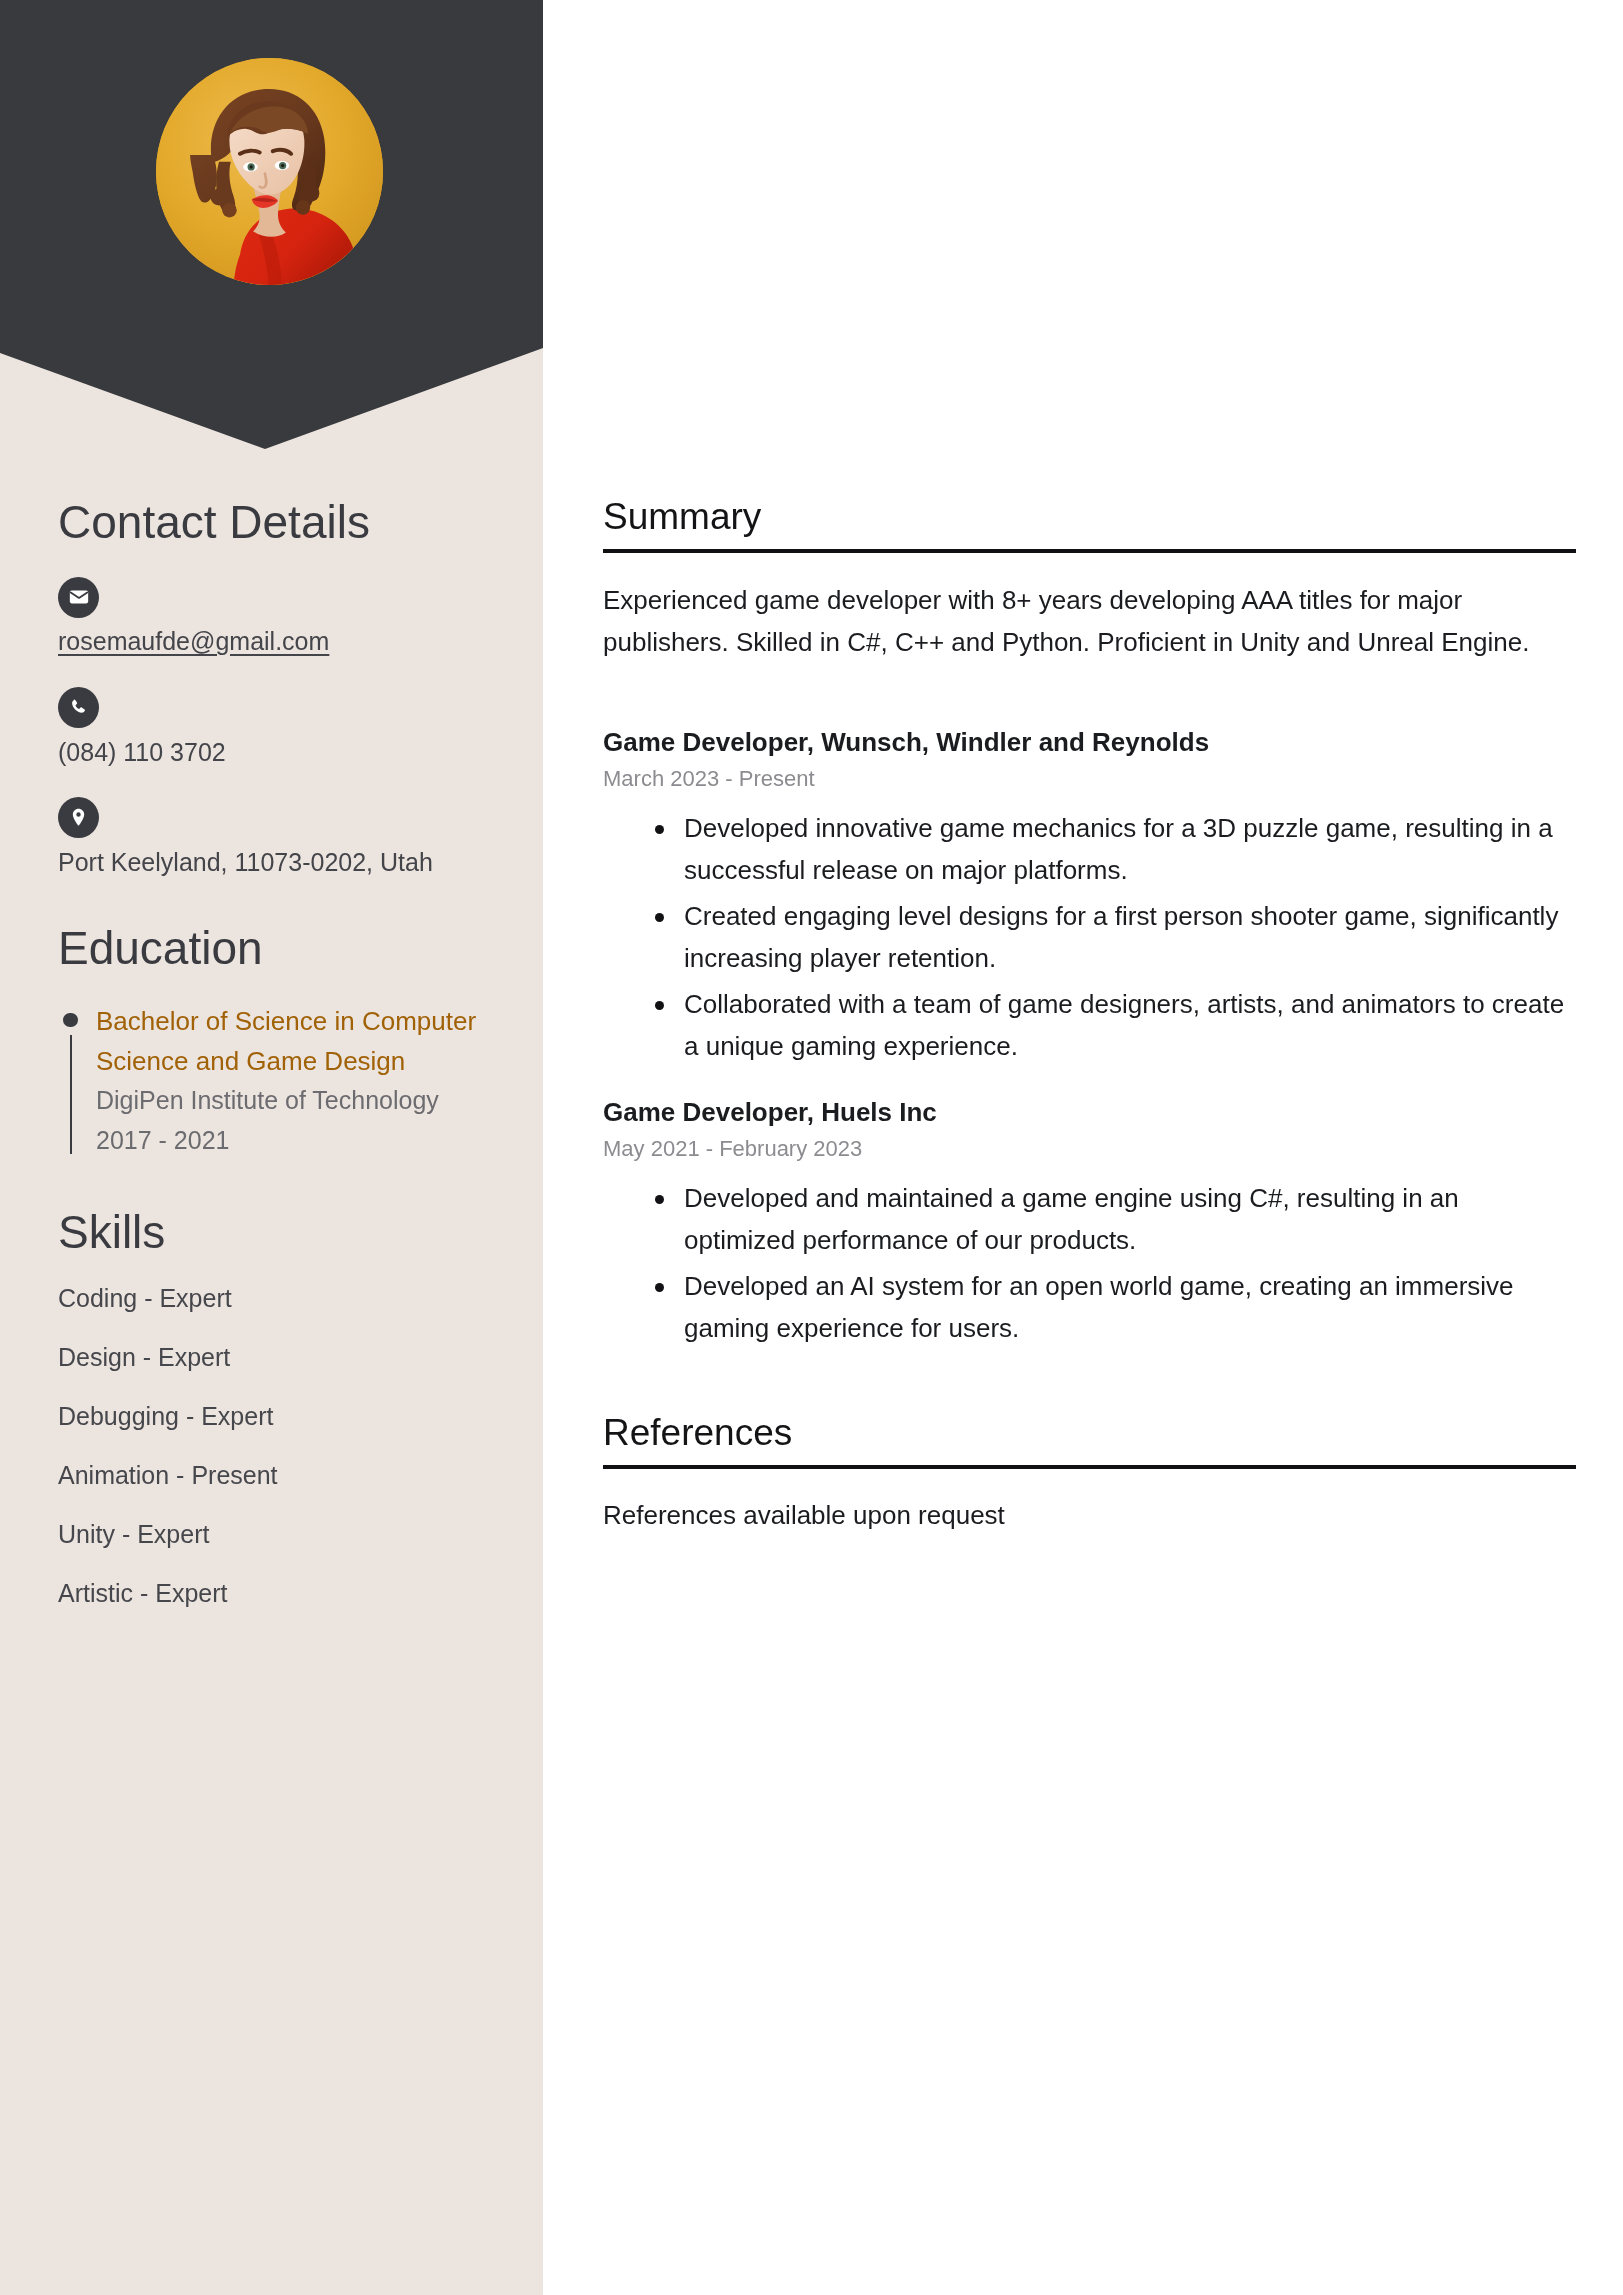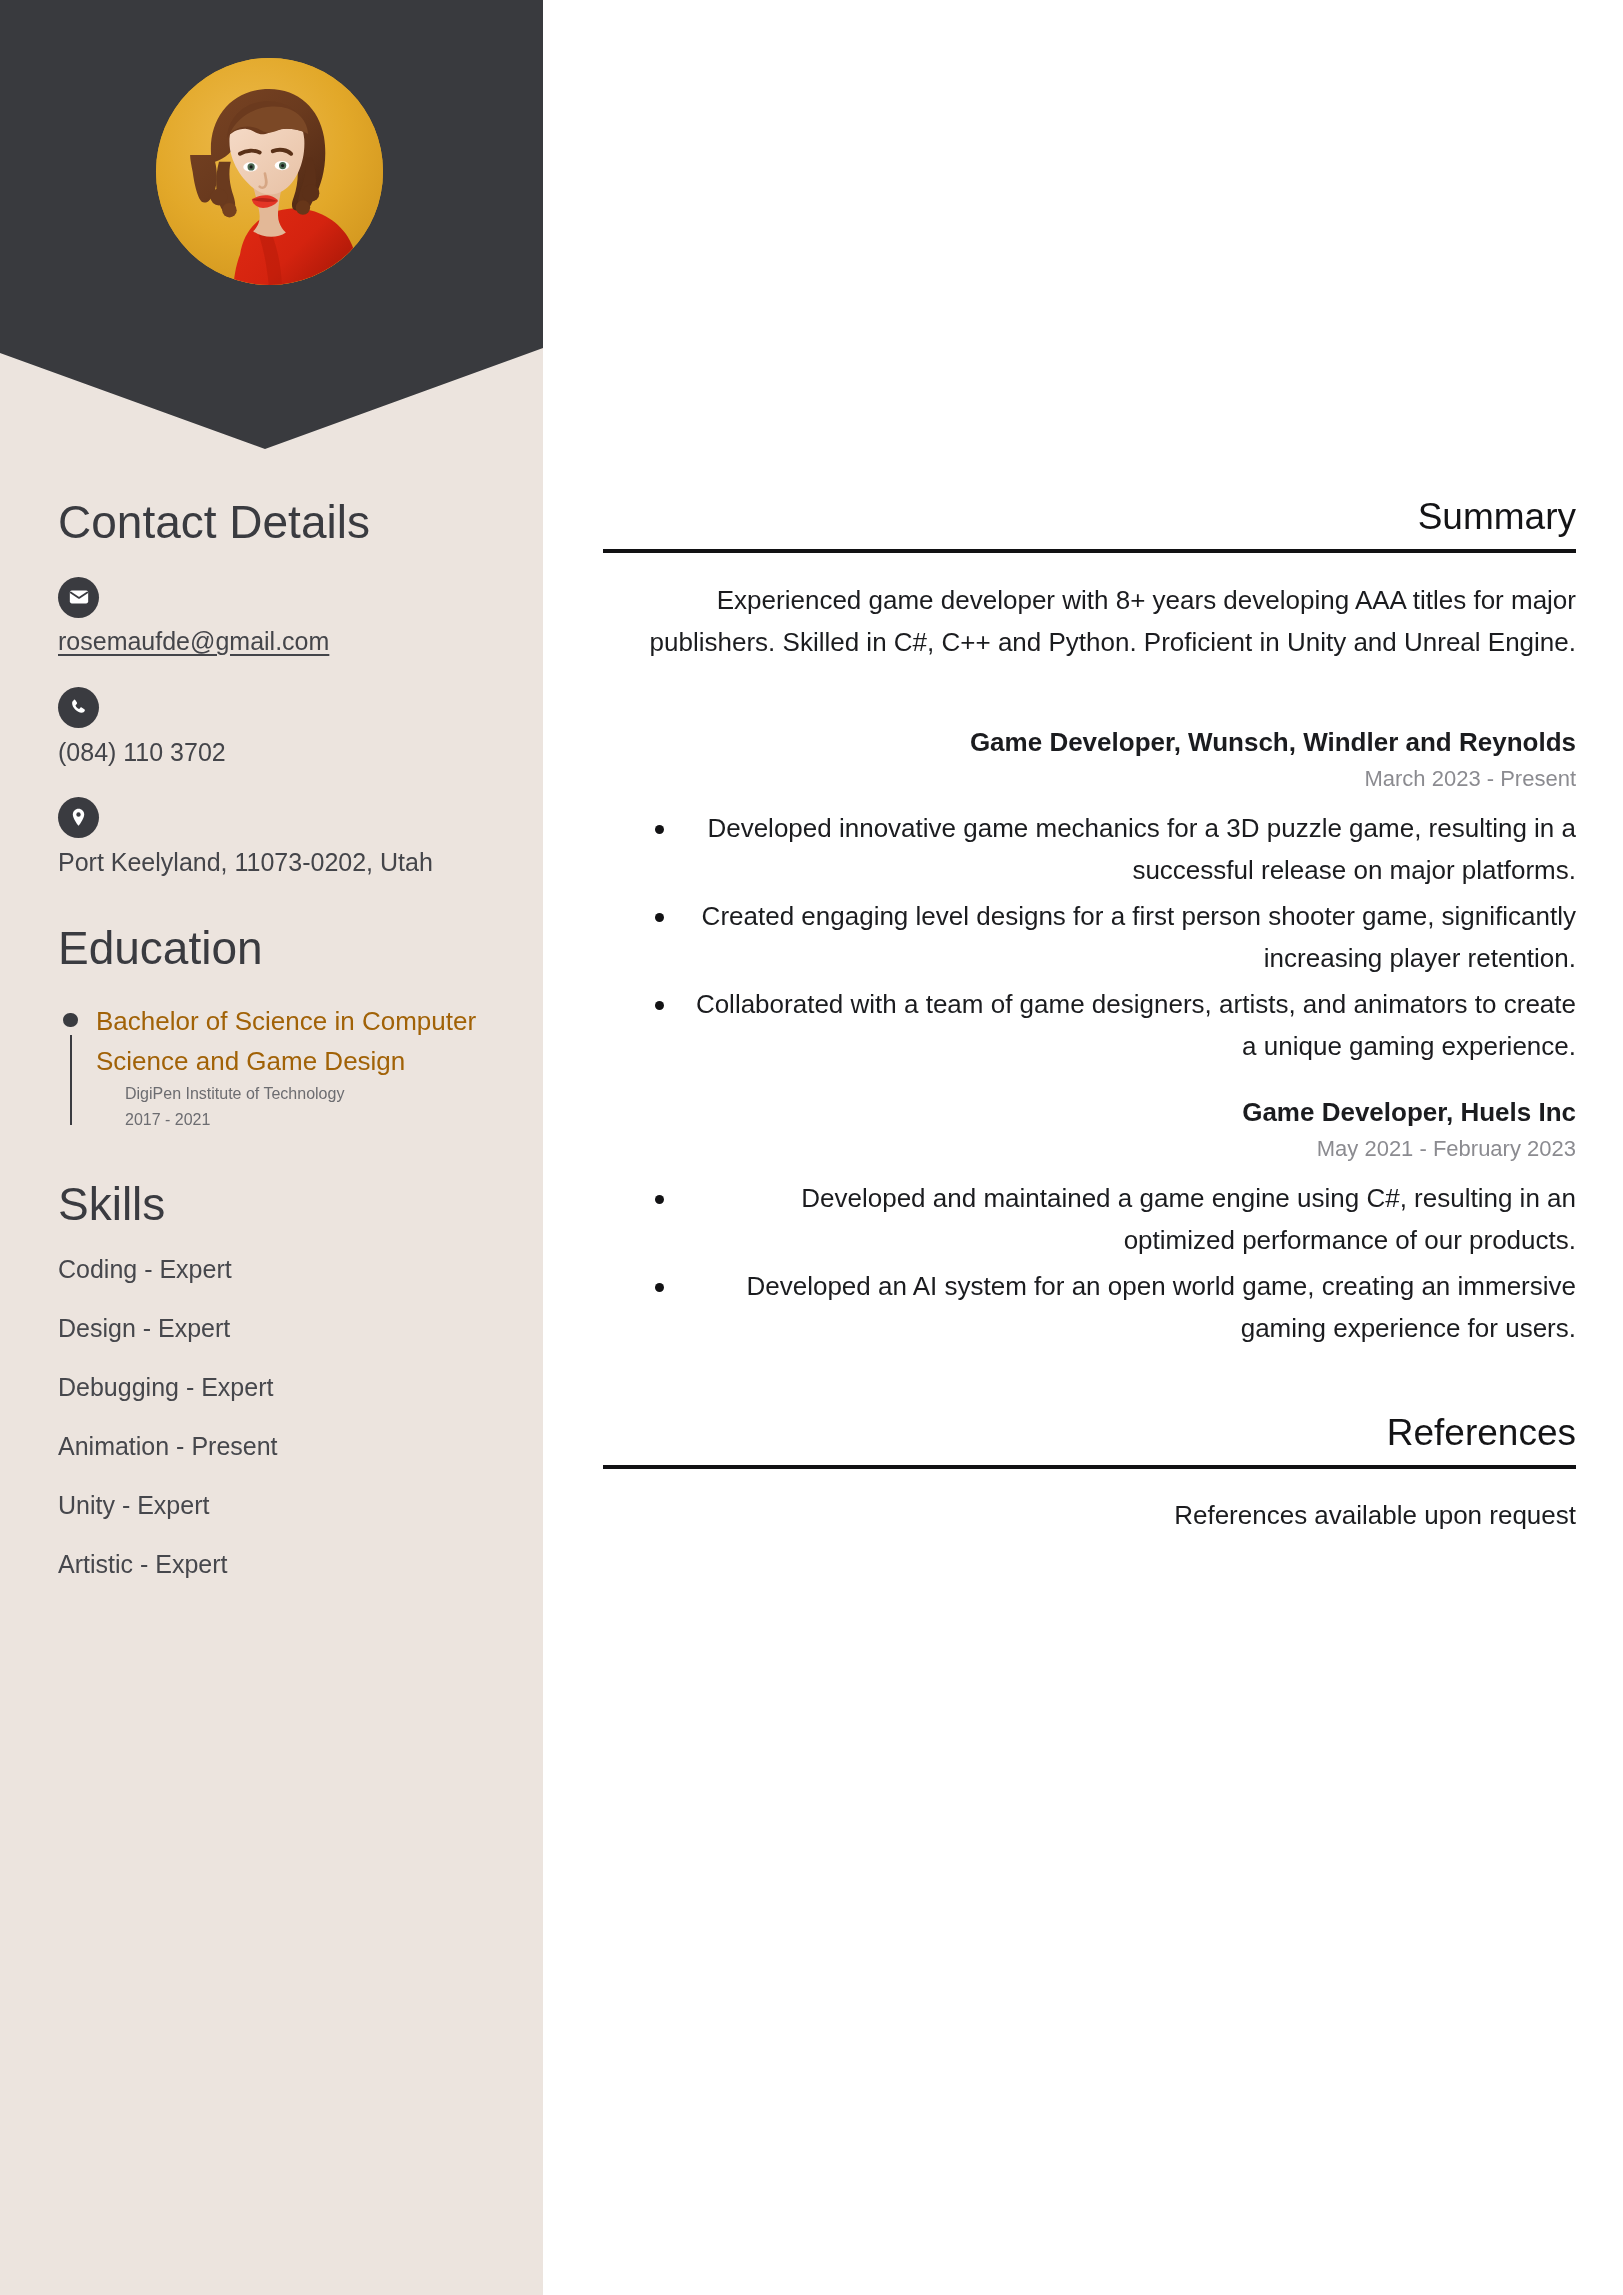--- a/index.html
+++ b/index.html
@@ -162,25 +162,24 @@
     width:2.6px;
     background:#3A3B40;
   }
   .edu-degree {
     font-size:26px;
     line-height:1.55;
     color:#a16207;
     font-weight:400;
   }
   .edu-school, .edu-dates {
-    font-size:16px;
+    font-size:25px;
     line-height:1.58;
     color:#6C6C70;
     font-weight:400;
-    margin-left:29px;
   }
 
   
   .skills-section { margin-top:48px; }
   .skill-item {
     font-size:25px;
     line-height:1.0;
     color:#46474C;
     margin-bottom:34px;
   }
@@ -188,21 +187,20 @@
 
   
   .main-col {
     position:absolute;
     left:543px; top:0;
     width:1080px;
     height:2295px;
     background:#ffffff;
     padding:498px 47px 0 60px;
     z-index:3;
-    text-align:right;
   }
 
   .main-section { margin-bottom:0; }
 
   .main-heading {
     font-size:37px;
     font-weight:400;
     color:#141416;
     line-height:1.05;
     padding-bottom:11.8px;

